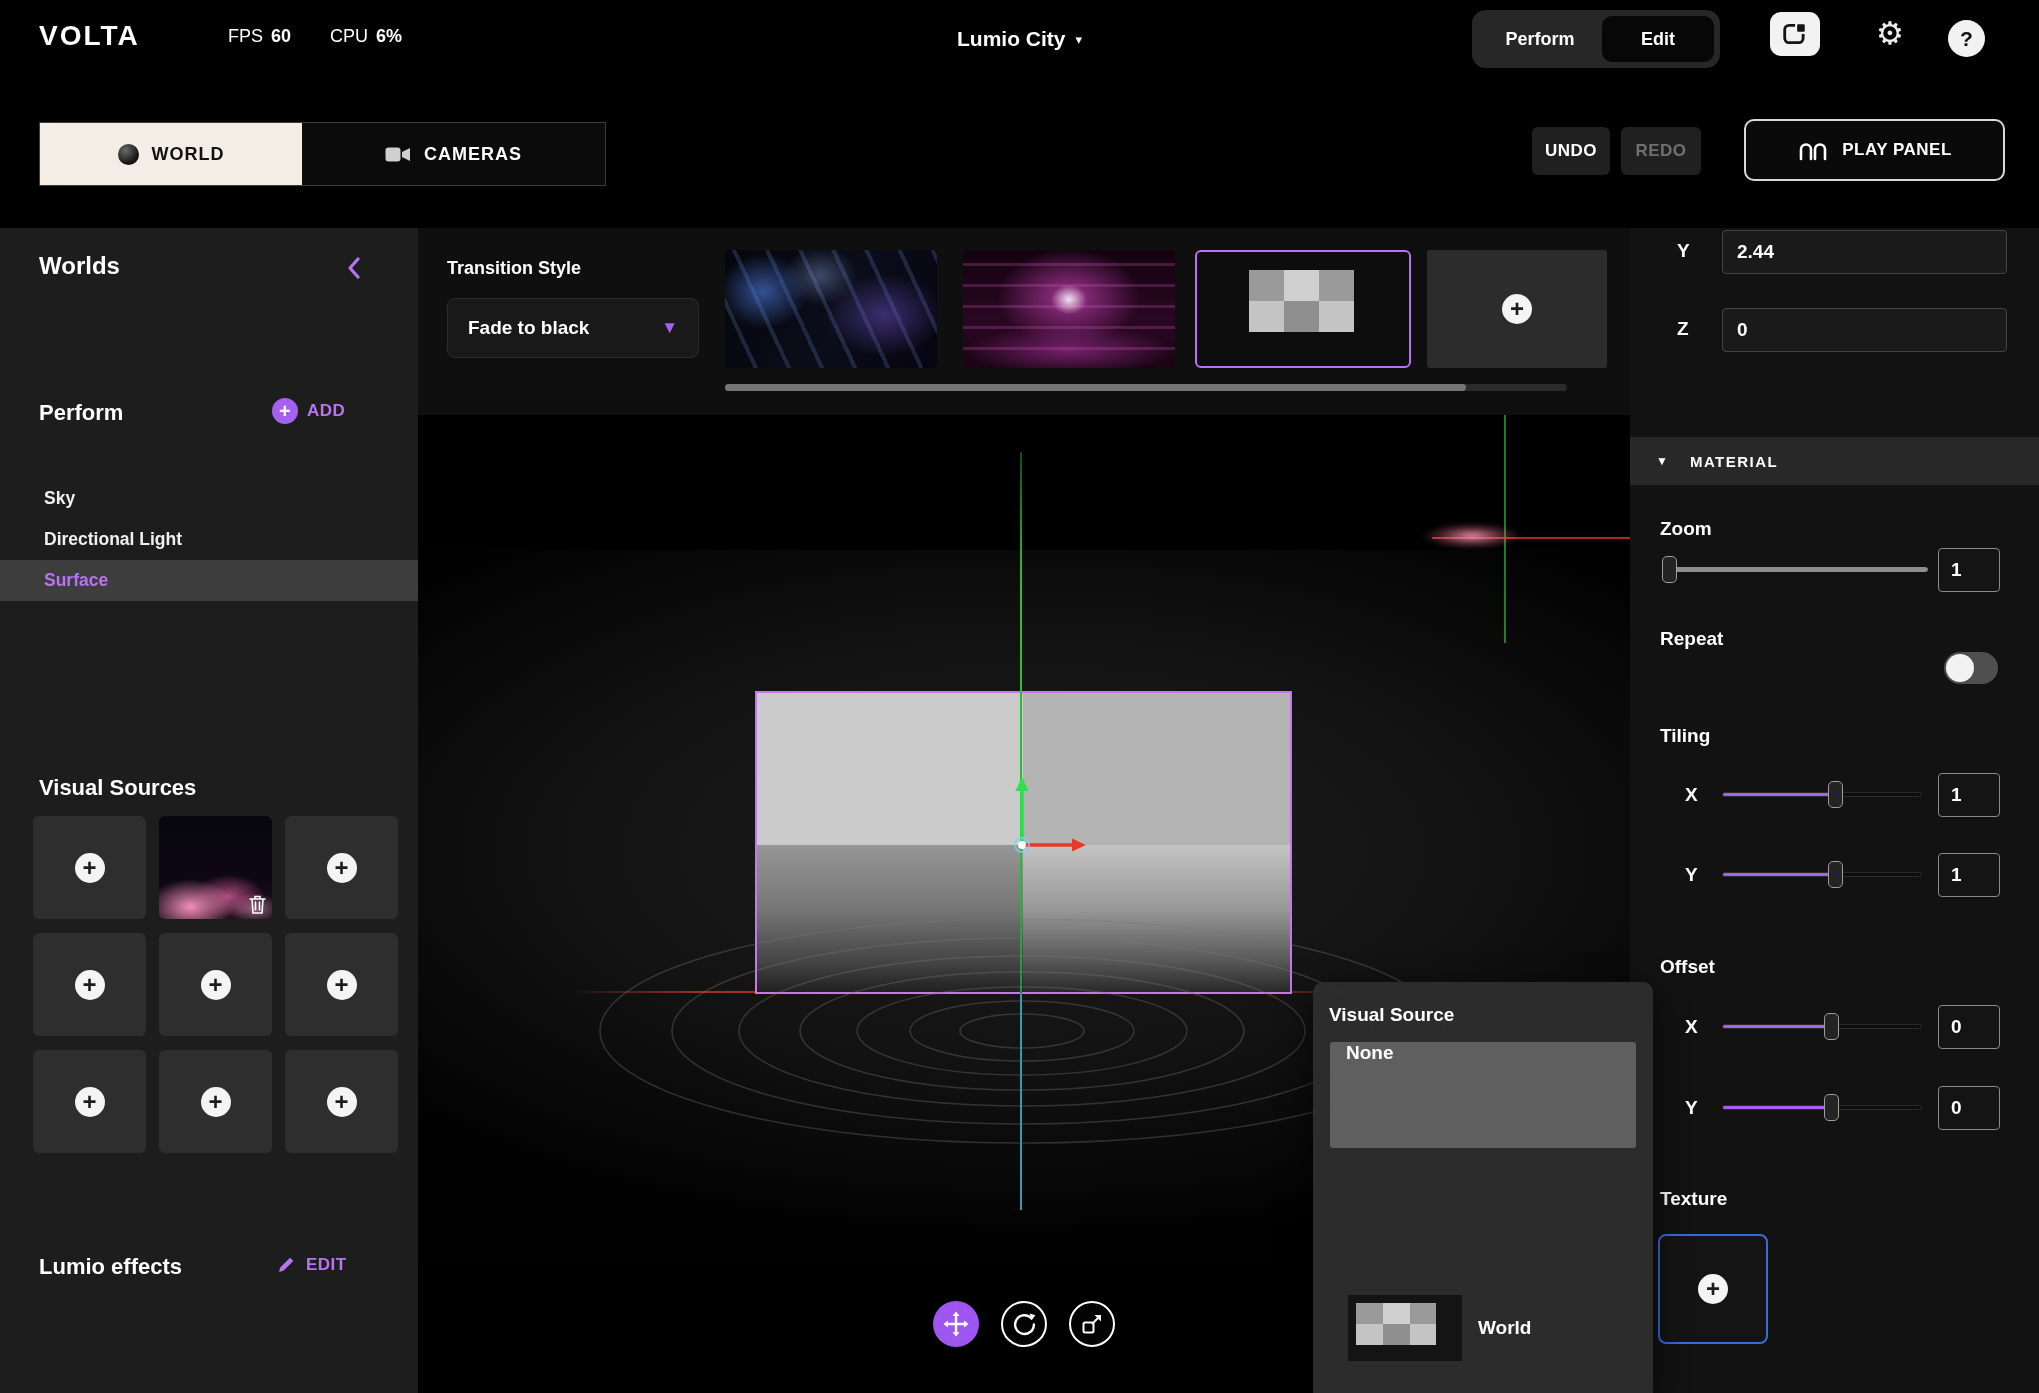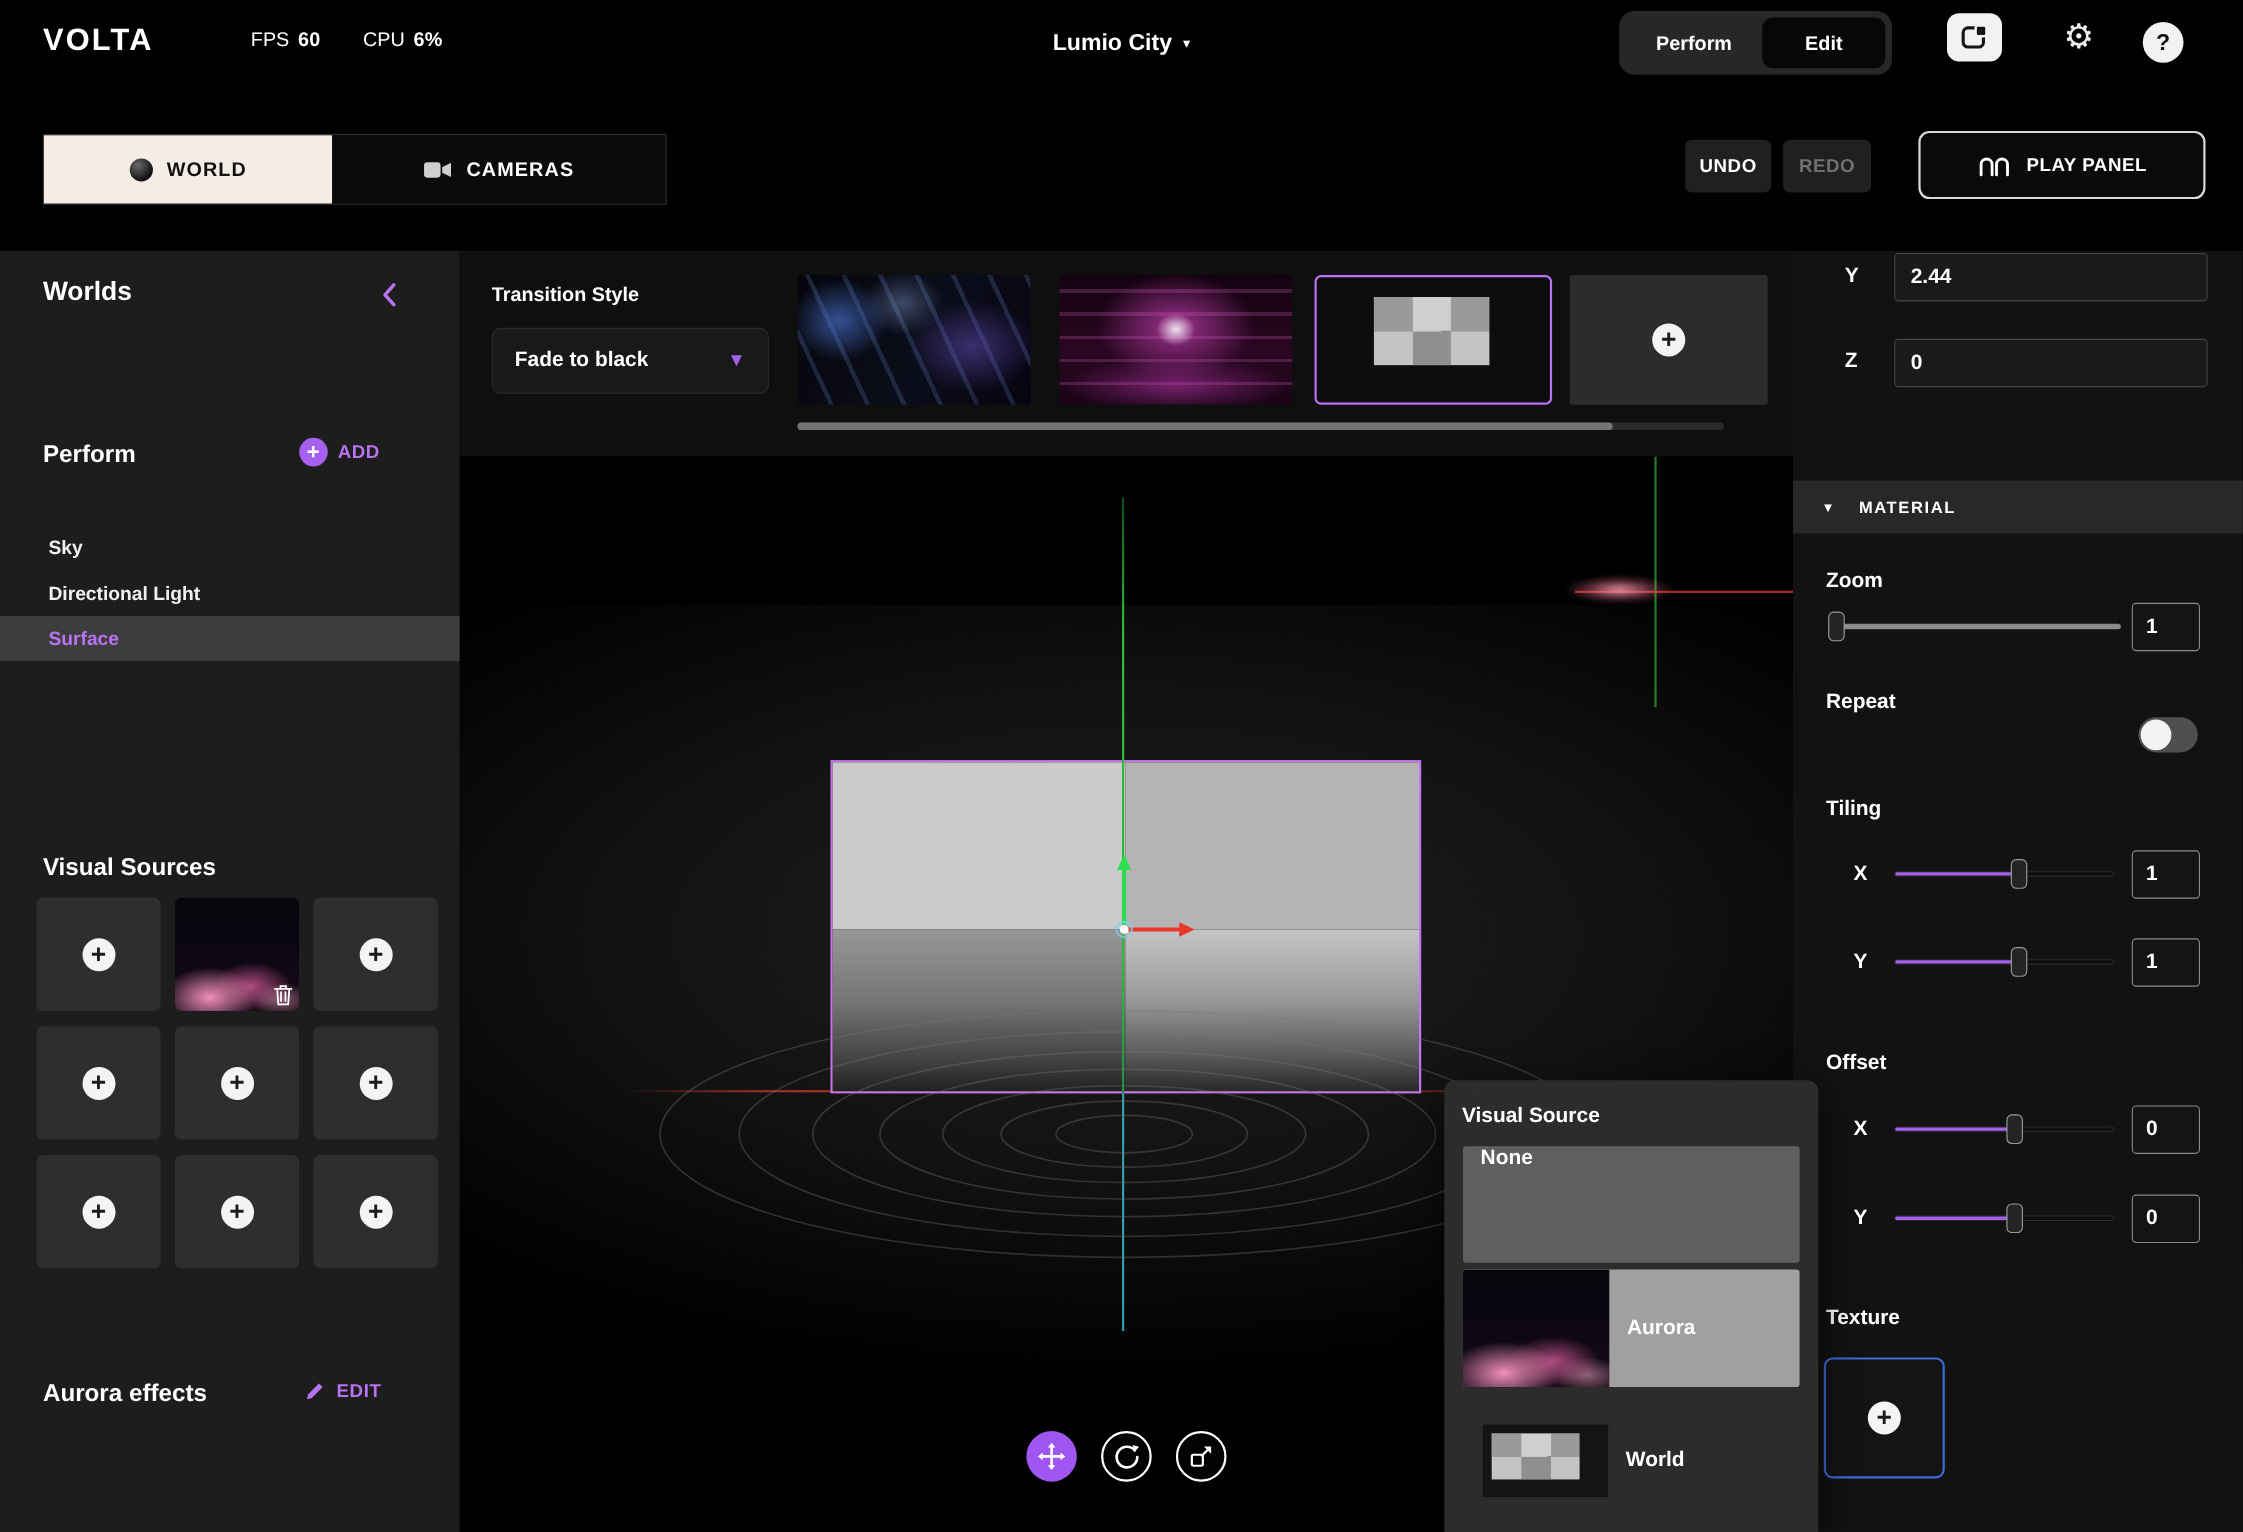--- a/index.html
+++ b/index.html
@@ -221,21 +221,21 @@
           <span class="plusbadge">+</span>
         </div>
       <div class="vs-cell">
           <span class="plusbadge">+</span>
         </div>
       <div class="vs-cell">
           <span class="plusbadge">+</span>
         </div>
     </div>
 
-    <div class="side-title" style="top:1026px;font-size:22px">Aurora effects</div>
+    <div class="side-title" style="top:1026px;font-size:22px">Lumio effects</div>
     <div class="purple-btn" style="left:276px;top:1026px">
       <svg width="21" height="21" viewBox="0 0 21 21">
         <path d="M3 18 L4.2 13.5 L14 3.7 L17.3 7 L7.5 16.8 Z" fill="#b873f2"></path>
       </svg>
       <span>EDIT</span>
     </div>
   </div>
 
   <div class="mainstrip">
     <div class="abs" style="left:29px;top:30px;font-size:18px;font-weight:800">Transition Style</div>
@@ -387,24 +387,20 @@
     </div>
   </div>
 
   <div class="popup">
     <div class="ttl">Visual Source</div>
 
     <div class="popt" style="top:60px;height:106px;background:#5f5f5f;align-items:flex-start">
       <span class="lbl" style="">None</span>
     </div>
 
-    <div class="popt" style="top:172px;height:107px;background:#a0a0a0">
-      <div class="aurora-thumb" style="width:133px;height:107px;flex:none"></div>
-      <span class="lbl">Aurora</span>
-    </div>
 
     <div class="popt" style="top:296px;height:100px">
       <div style="width:114px;height:66px;flex:none;margin-left:18px;background:#141414;position:relative">
         <div class="checker abs" style="left:8px;top:8px;width:80px;height:42px;background-size:54px 42px"></div>
       </div>
       <span class="lbl">World</span>
     </div>
   </div>
 
 </div>

